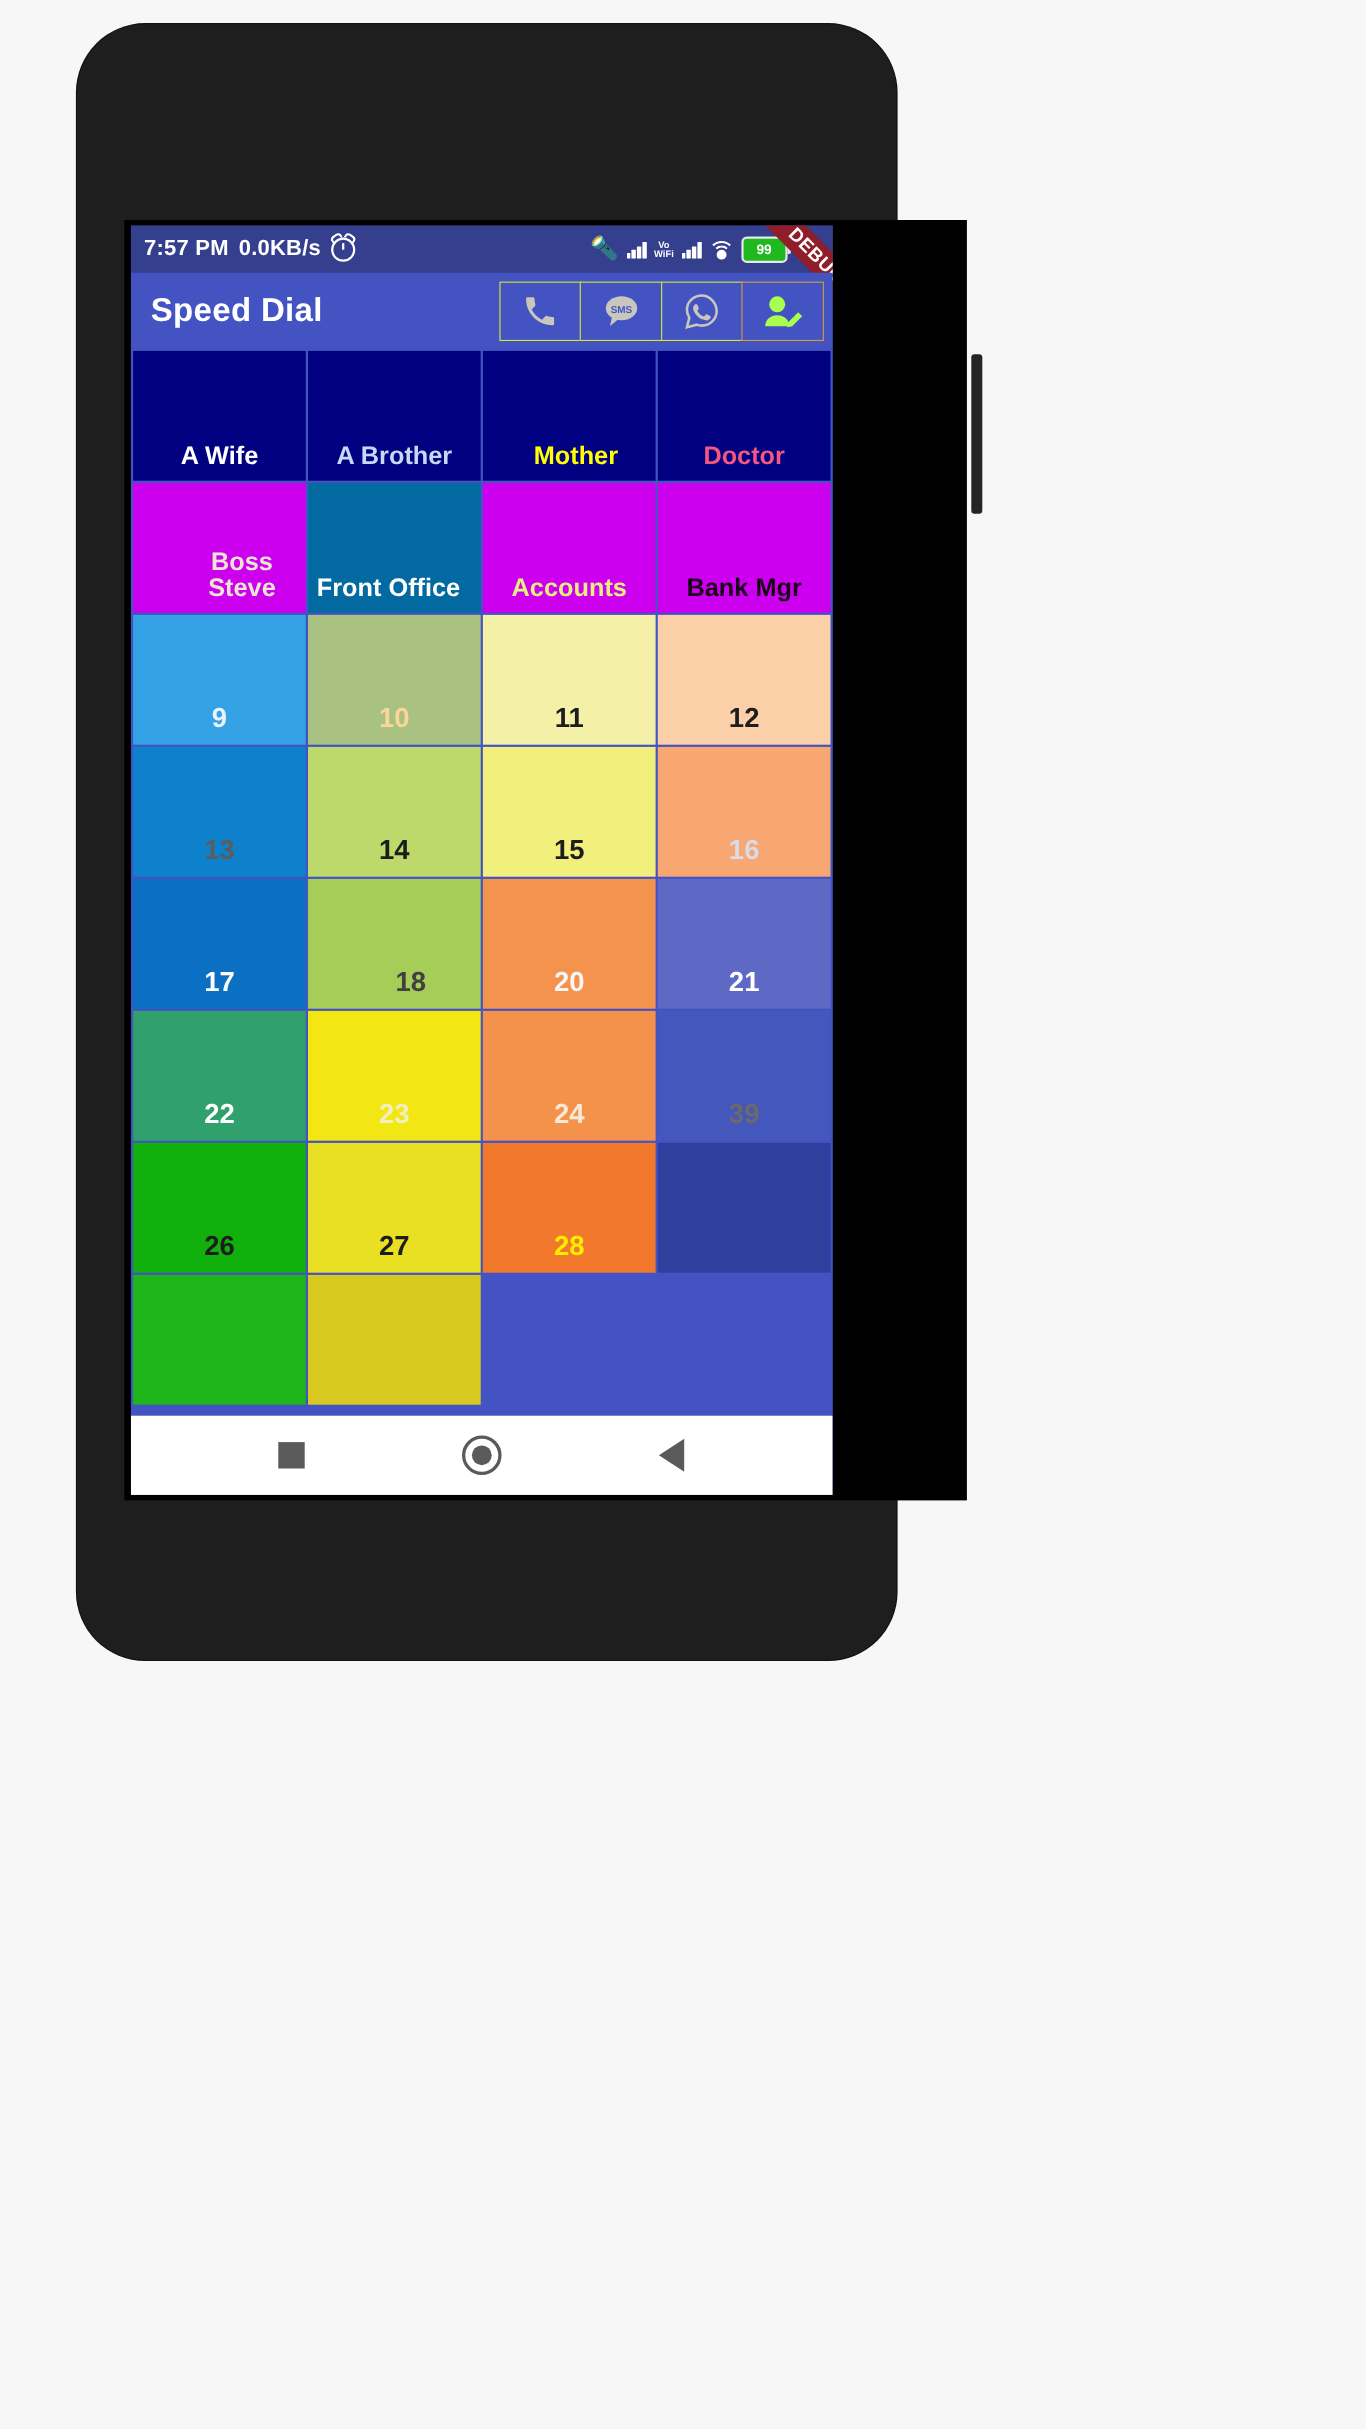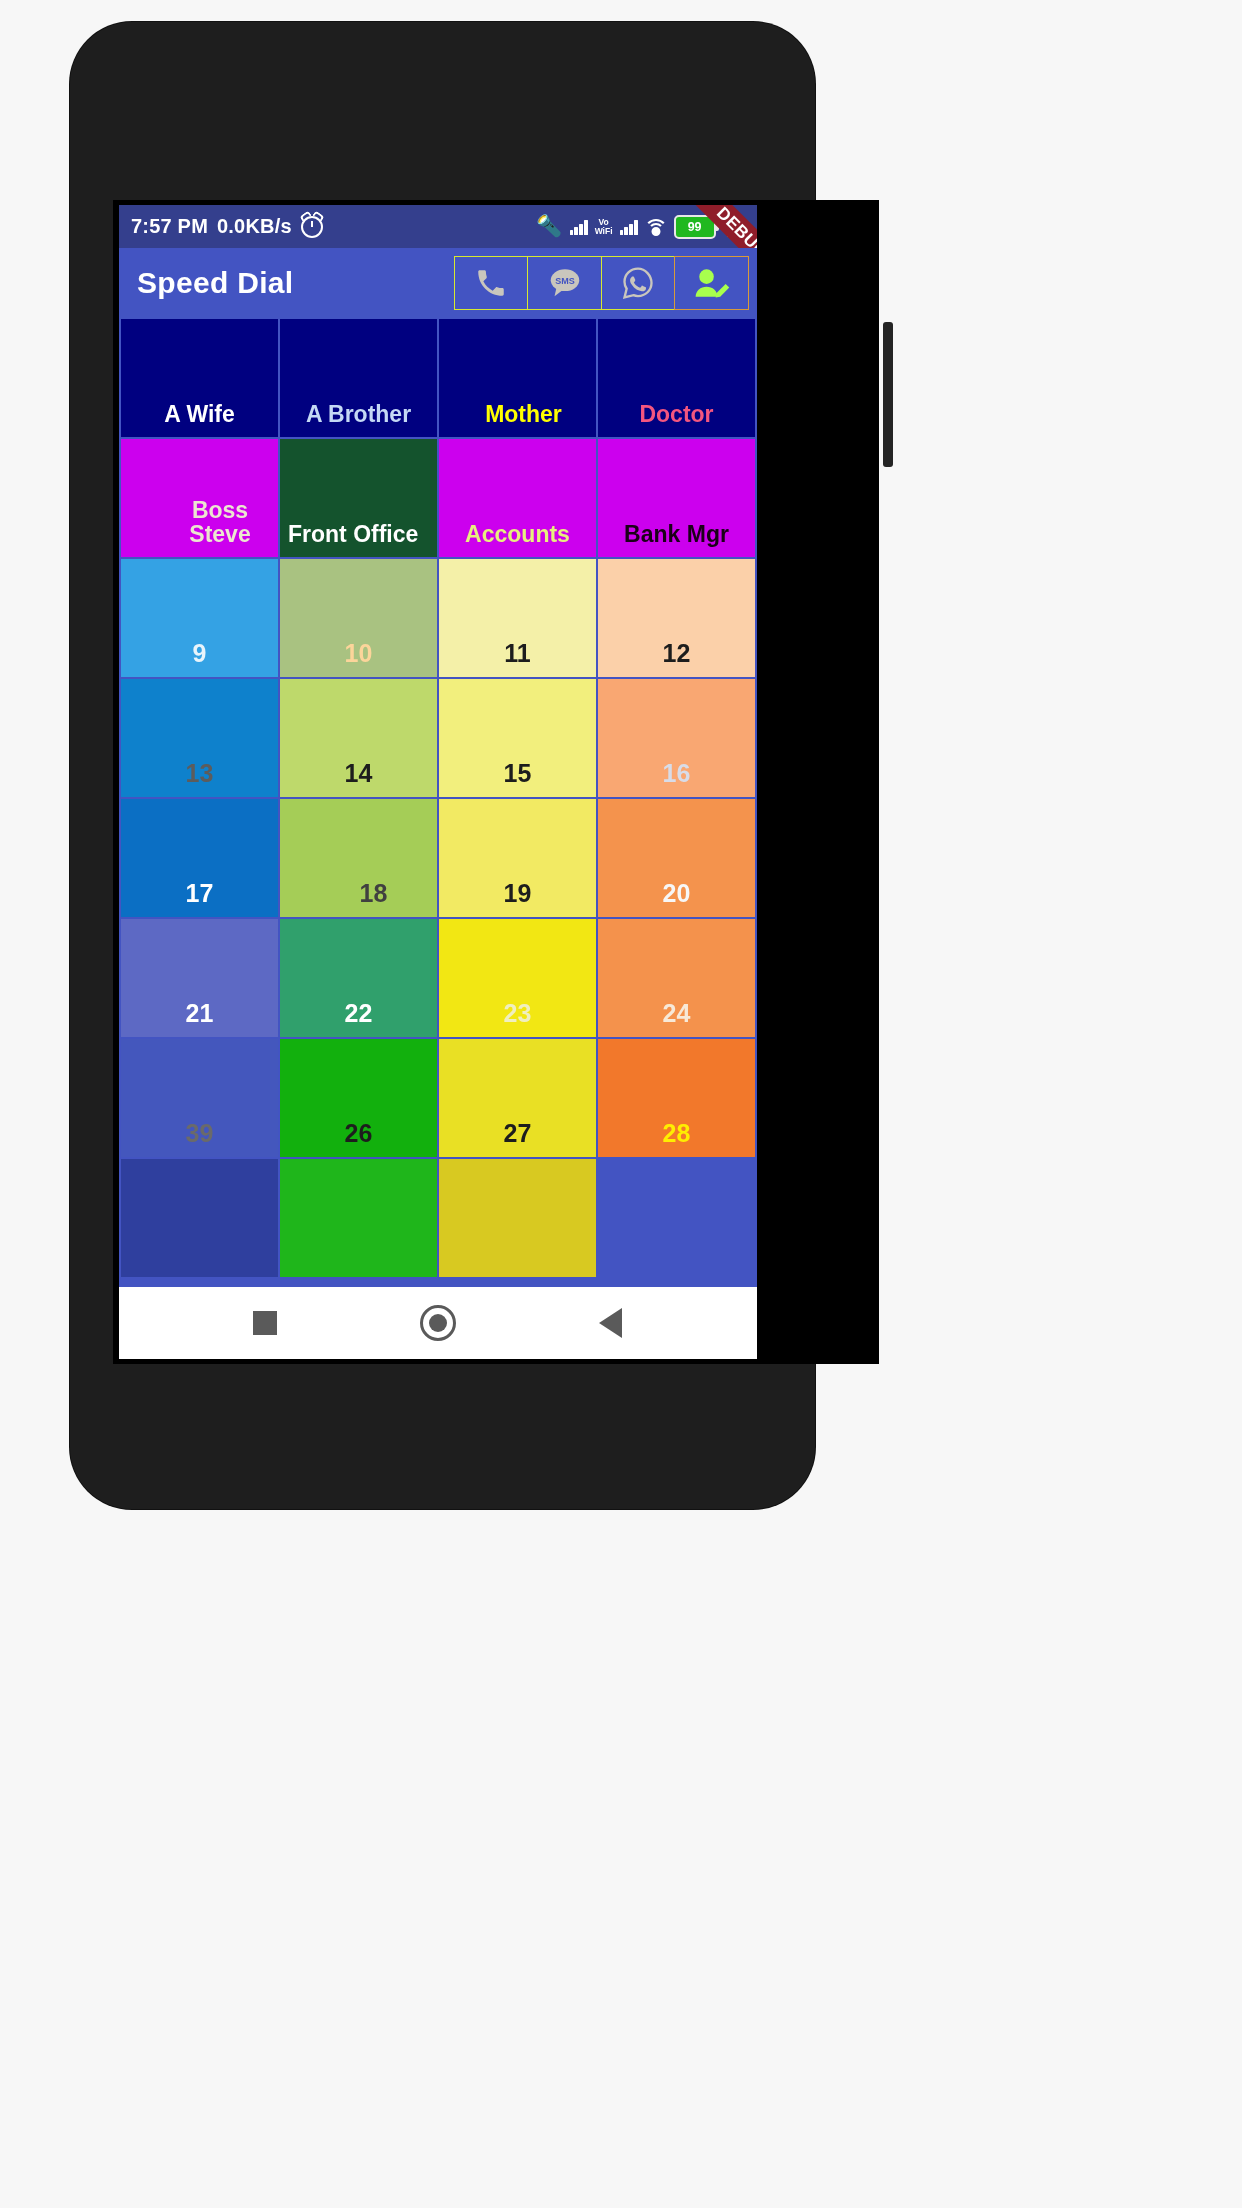--- a/index.html
+++ b/index.html
@@ -274,21 +274,21 @@
         </div>
         <div class="tile" style="background: rgb(0, 0, 128); padding-left: 12px;">
           <span class="lbl" style="color: rgb(255, 255, 0);">Mother</span>
         </div>
         <div class="tile" style="background: rgb(0, 0, 128);">
           <span class="lbl" style="color: rgb(244, 86, 127);">Doctor</span>
         </div>
         <div class="tile" style="background: rgb(204, 0, 238);">
           <span class="lbl" style="color: rgb(236, 230, 208); padding-left: 45px;">Boss Steve</span>
         </div>
-        <div class="tile left" style="background: #14532d;">
+        <div class="tile left" style="background: #0369a1;">
           <span class="lbl" style="color: rgb(255, 255, 255);">Front Office</span>
         </div>
         <div class="tile" style="background: rgb(204, 0, 238);">
           <span class="lbl" style="color: rgb(231, 240, 126);">Accounts</span>
         </div>
         <div class="tile" style="background: rgb(204, 0, 238);">
           <span class="lbl" style="color: rgb(26, 0, 24);">Bank Mgr</span>
         </div>
         <div class="tile num" style="background: rgb(52, 162, 228);">
           <span class="lbl" style="color: rgb(232, 244, 251);">9</span>
@@ -312,23 +312,20 @@
           <span class="lbl" style="color: rgb(29, 29, 29);">15</span>
         </div>
         <div class="tile num" style="background: rgb(249, 167, 114);">
           <span class="lbl" style="color: rgb(216, 220, 232);">16</span>
         </div>
         <div class="tile num" style="background: rgb(11, 111, 196);">
           <span class="lbl" style="color: rgb(255, 255, 255);">17</span>
         </div>
         <div class="tile num" style="background: rgb(165, 205, 87);">
           <span class="lbl" style="color: #404040; padding-left: 34px;">18</span>
-        </div>
-        <div class="tile num" style="background: rgb(242, 234, 99);">
-          <span class="lbl" style="color: rgb(29, 29, 29);">19</span>
         </div>
         <div class="tile num" style="background: rgb(244, 147, 77);">
           <span class="lbl" style="color: rgb(247, 247, 247);">20</span>
         </div>
         <div class="tile num" style="background: rgb(93, 105, 196);">
           <span class="lbl" style="color: rgb(255, 255, 255);">21</span>
         </div>
         <div class="tile num" style="background: rgb(48, 160, 108);">
           <span class="lbl" style="color: rgb(255, 255, 255);">22</span>
         </div>

